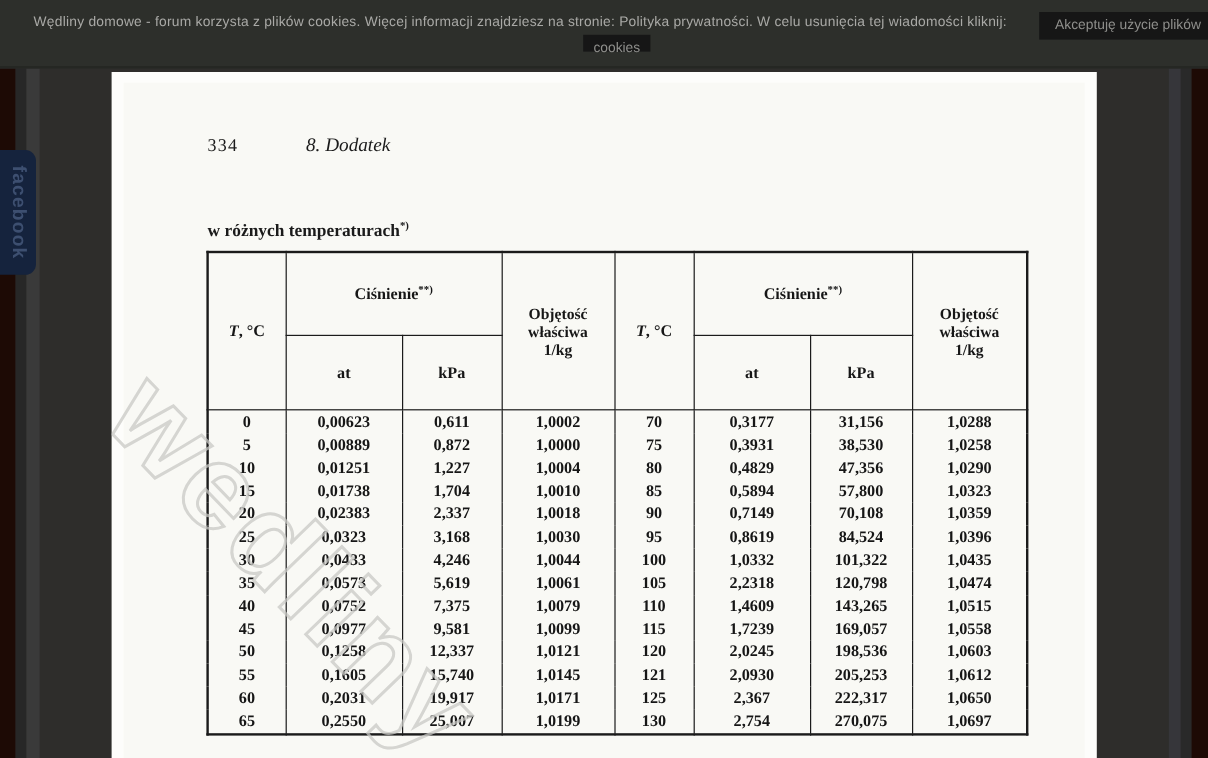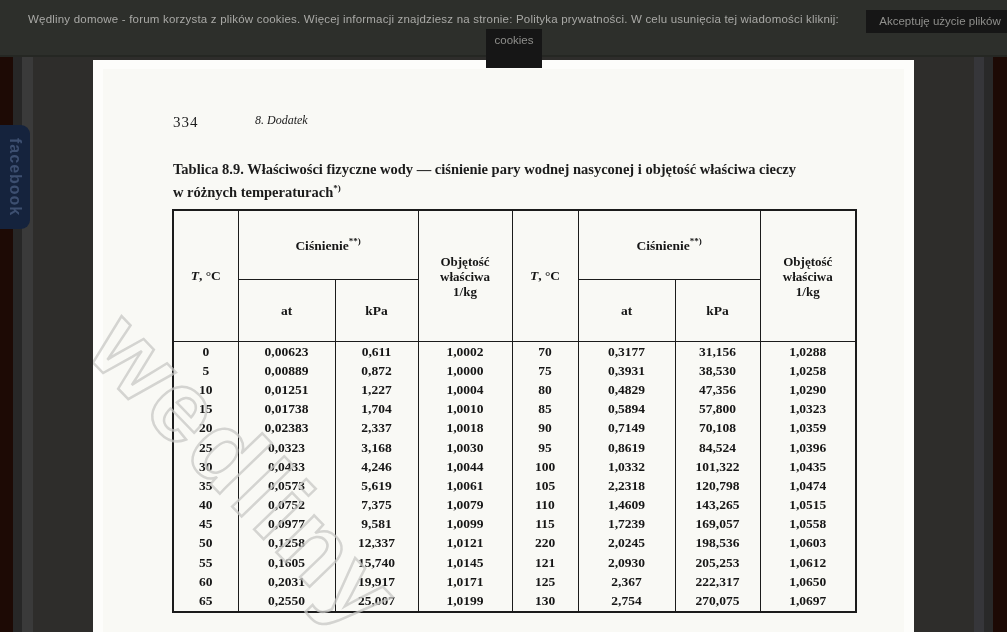--- a/index.html
+++ b/index.html
@@ -9,42 +9,42 @@
   }
   
   .banner{position:absolute;left:0;top:0;width:1007px;height:57px;
     background:#2d2f2b;border-bottom:2px solid #252723;box-sizing:border-box;z-index:10;padding-left:24px;}
   .banner-msg{position:absolute;left:28px;top:13px;white-space:nowrap;
     font-size:11.5px;color:#a9a9a6;letter-spacing:.2px;}
   .privacy-link{color:#a9a9a6;text-decoration:none;}
   .accept-btn{position:absolute;background:#161616;color:#8f8f8c;
     font-size:11.5px;text-align:center;cursor:pointer;}
   .accept-btn.line1{left:866px;top:10px;width:148px;height:23px;line-height:23px;overflow:hidden;}
-  .accept-btn.line2{left:486px;top:29px;width:56px;height:39px;line-height:22px;}
+  .accept-btn.line2{left:486px;top:29px;width:56px;height:14px;line-height:22px;}
   
   .strip{position:absolute;top:57px;bottom:0;height:575px;}
   .maroon-l{left:0;width:13px;background:#1d0a05;}
   .dark-l{left:13px;width:9px;background:#272727;}
   .light-l{left:22px;width:11px;background:#3a3a3a;}
   .light-r{left:974px;width:10px;background:#36363a;}
   .dark-r{left:984px;width:9px;background:#292929;}
   .maroon-r{left:993px;width:14px;background:#1d0a05;}
   
   .fb-tab{position:absolute;left:0;top:125px;width:30px;height:104px;
     background:#15233d;border-radius:0 9px 9px 0;z-index:11;
     display:flex;align-items:center;justify-content:center;cursor:pointer;}
   .fb-tab span{writing-mode:vertical-rl;font-weight:bold;font-size:16px;
     color:#3d4f70;letter-spacing:1px;}
   
   .page{position:absolute;left:93px;top:60px;width:821px;height:572px;
     background:#fdfdfb;overflow:hidden;z-index:5;}
   .scan{position:absolute;left:10px;top:9px;width:801px;height:563px;background:#f9f9f5;}
   .serif{font-family:"Liberation Serif",serif;color:#1b1b1b;}
   .pageno{position:absolute;left:80px;top:54px;font-size:15px;letter-spacing:1px;}
-  .chapter{position:absolute;left:162px;top:53px;font-size:12px;font-style:italic;}
+  .chapter{position:absolute;left:162px;top:53px;font-size:16px;font-style:italic;}
   .caption{position:absolute;left:80px;top:100px;width:700px;
     font-weight:bold;font-size:14.5px;line-height:19px;}
   sup.small{font-size:9px;vertical-align:super;}
   
   .tbl{position:absolute;left:79px;top:149px;}
   table{border-collapse:collapse;table-layout:fixed;width:684px;
     font-family:"Liberation Serif",serif;color:#161616;}
   table,th,td{border:1px solid #1b1b1b;}
   table{border-width:2px;}
   thead th{font-weight:bold;font-size:13.5px;padding:16px;}
@@ -90,21 +90,21 @@
   <span>facebook</span>
 </div>
 
 <div class="page">
   <div class="scan"></div>
 
   <div class="pageno serif">334</div>
   <div class="chapter serif">8. Dodatek</div>
 
   <div class="caption serif">
-    <span>Tablica 8.9. Właściwości fizyczne wody — ciśnienie pary wodnej nasyconej i objętość właściwa cieczy</span><br>
+    <br>
     <span>w różnych temperaturach</span><sup class="small">*)</sup>
   </div>
 
   <div class="tbl">
     <table>
       <colgroup>
         <col class="c-t">
           <col class="c-at">
           <col class="c-kpa">
           <col class="c-v">
@@ -228,21 +228,21 @@
             <td>115</td>
             <td>1,7239</td>
             <td>169,057</td>
             <td>1,0558</td>
           </tr>
           <tr>
             <td>50</td>
             <td>0,1258</td>
             <td>12,337</td>
             <td>1,0121</td>
-            <td>220</td>
+            <td>120</td>
             <td>2,0245</td>
             <td>198,536</td>
             <td>1,0603</td>
           </tr>
           <tr>
             <td>55</td>
             <td>0,1605</td>
             <td>15,740</td>
             <td>1,0145</td>
             <td>121</td>

